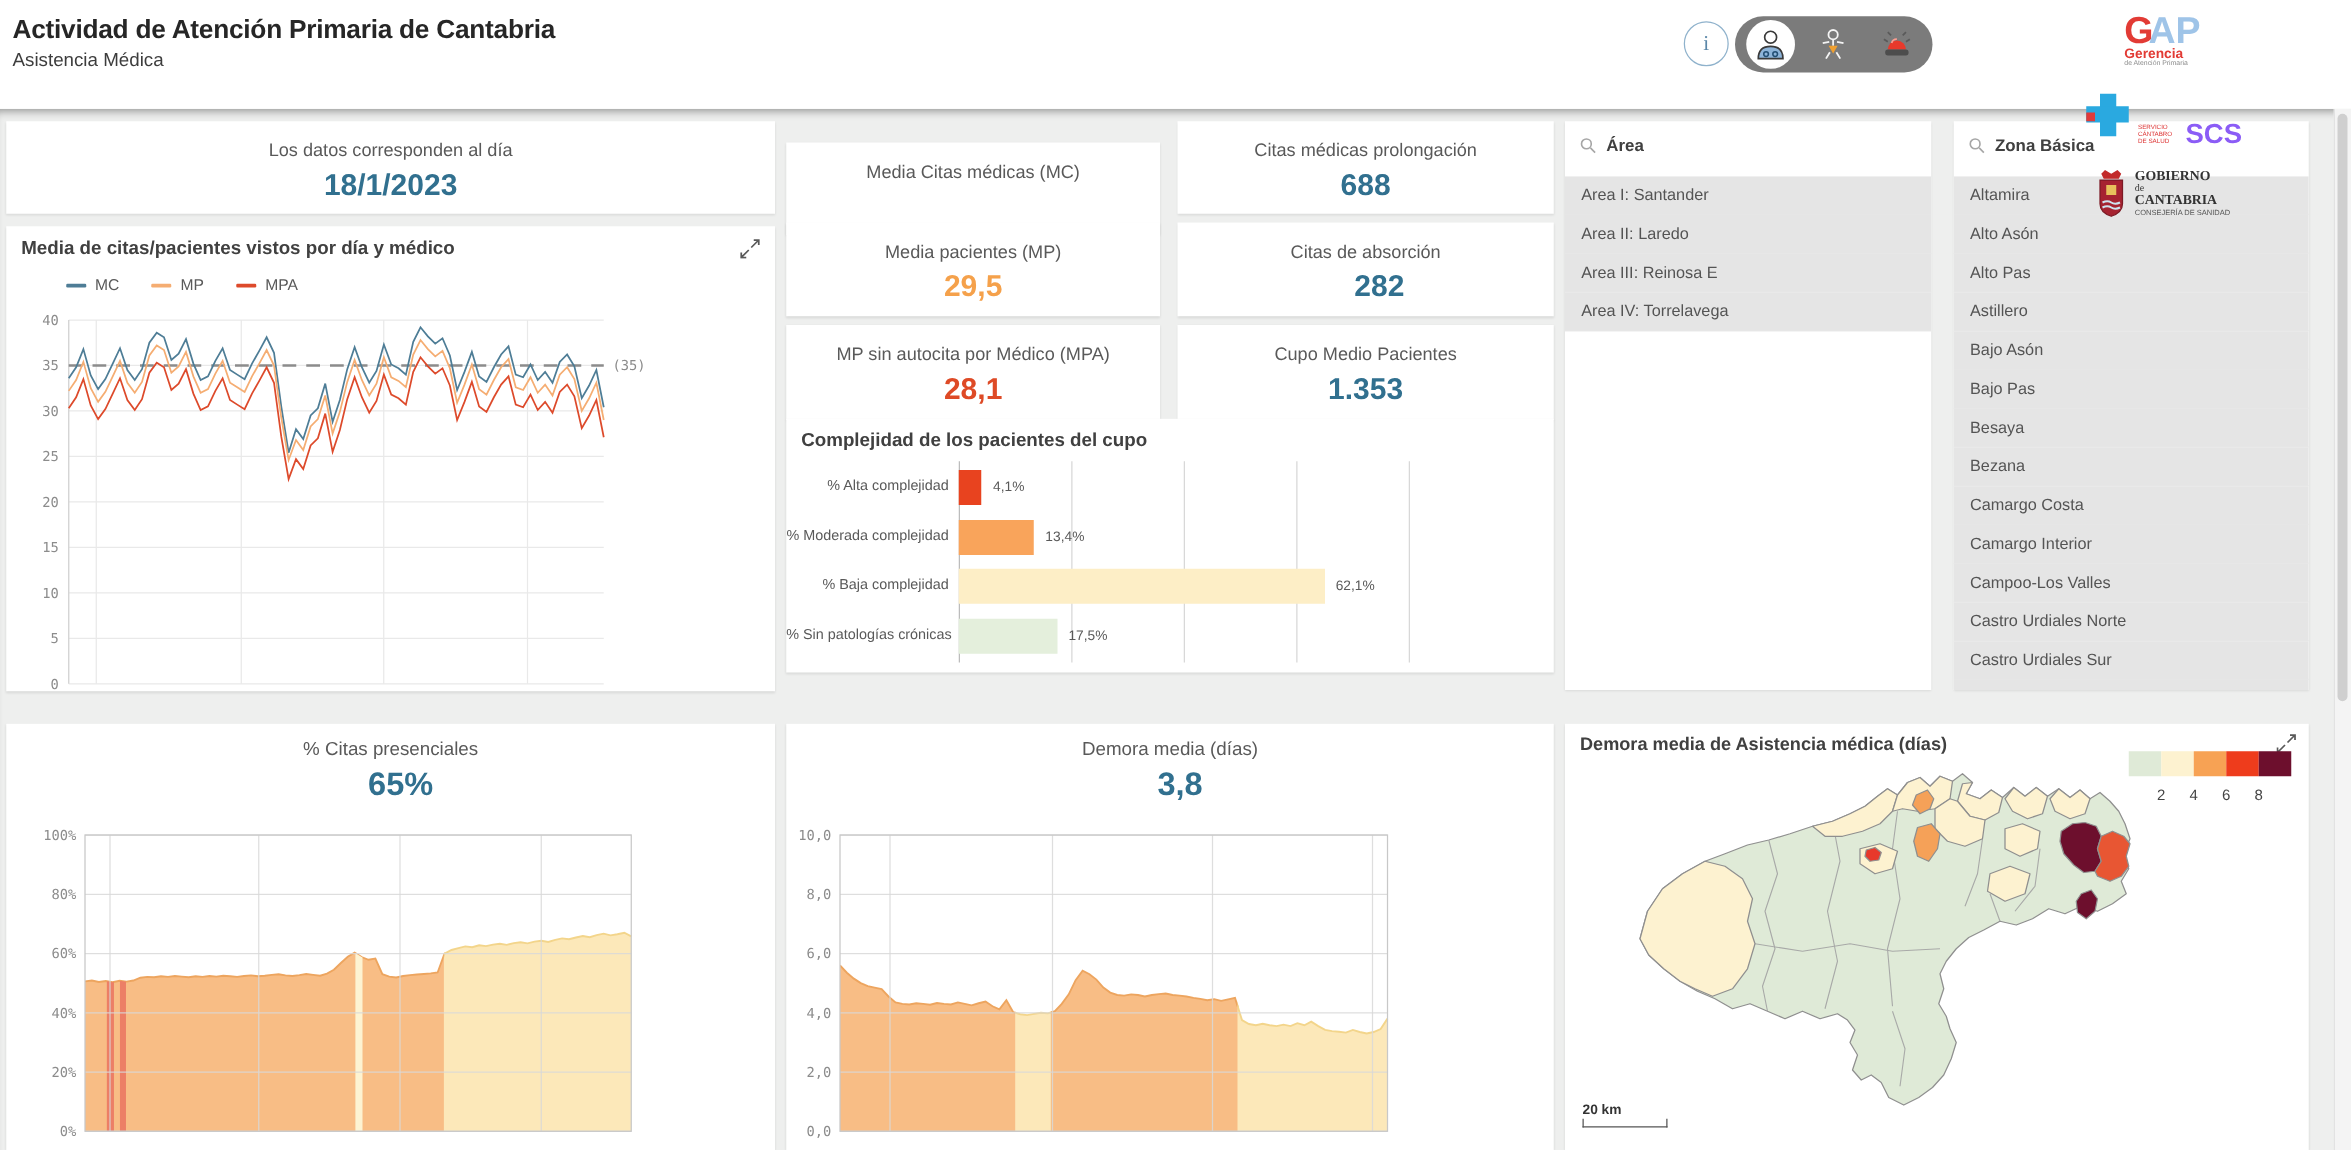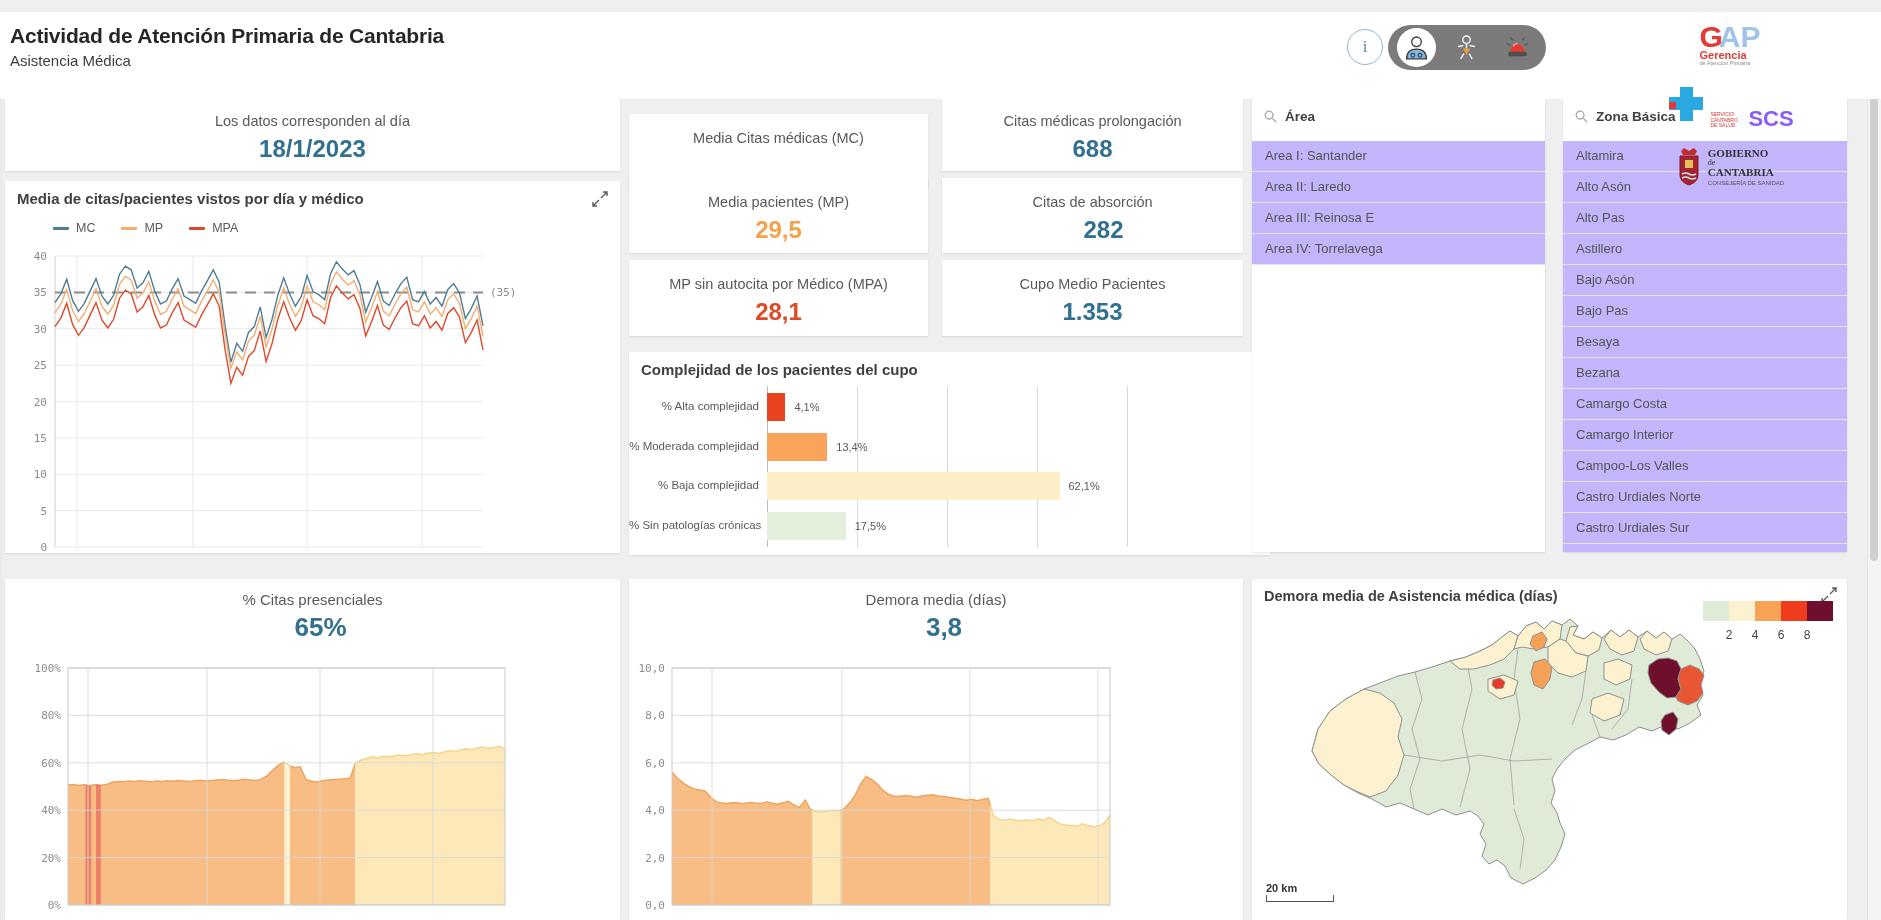--- a/index.html
+++ b/index.html
@@ -1,18 +1,18 @@
 <!DOCTYPE html>
 <html><head>
 <meta charset="utf-8">
 <style>
   html,body{margin:0;padding:0;background:#ededed;font-family:"Liberation Sans",sans-serif;}
   #stage{position:relative;width:1881px;height:920px;overflow:hidden;background:#eeefee;}
   
-  #hdr{position:absolute;left:0;top:0;width:1881px;height:87px;background:#ffffff;z-index:5;margin-top:12px;}
+  #hdr{position:absolute;left:0;top:0;width:1881px;height:87px;background:#ffffff;z-index:5;}
   #hdr .titleblock{position:absolute;left:10px;top:12px;}
   #hdr .t1{font-size:21px;font-weight:bold;color:#262626;letter-spacing:-0.2px;}
   #hdr .t2{font-size:15px;color:#3d3d3d;margin-top:4px;}
   .infobtn{position:absolute;left:1347px;top:17px;width:34px;height:34px;border-radius:50%;border:1px solid #8fb2cc;
     color:#5b87a8;font-size:17px;text-align:center;line-height:33px;font-family:"Liberation Serif",serif;background:#fff;cursor:pointer;}
   .pill{position:absolute;left:1388px;top:13px;width:158px;height:45px;background:#7b7b7b;border-radius:23px;display:flex;align-items:center;justify-content:space-around;padding:0 3px;box-sizing:border-box;}
   .tog{width:39px;height:39px;border-radius:50%;display:flex;align-items:center;justify-content:center;cursor:pointer;}
   .tog.active{background:#ffffff;}
   .logos{position:absolute;left:1590px;top:10px;width:280px;height:64px;display:flex;align-items:center;gap:18px;flex-direction:column;}
   .gap-logo{line-height:1;}
@@ -44,21 +44,21 @@
   
   #barPlot{position:absolute;left:0;top:28px;right:0;bottom:0;}
   .vgrid{position:absolute;top:6px;bottom:8px;width:1px;background:#d8d8d8;}
   .axisline{position:absolute;top:6px;bottom:8px;width:1px;background:#bcbcbc;}
   .hbar{position:absolute;height:28px;}
   .catlab{position:absolute;left:0;width:130px;text-align:right;font-size:11.5px;color:#595959;white-space:nowrap;}
   .vallab{position:absolute;font-size:11px;color:#595959;white-space:nowrap;}
   
   .flt .fhead{position:absolute;left:12px;top:12px;display:flex;align-items:center;gap:8px;font-size:13.5px;font-weight:bold;color:#404040;}
   .flt .items{position:absolute;left:0;right:0;top:44px;bottom:0;overflow:hidden;}
-  .fitem{height:30px;line-height:30px;font-size:13px;color:#545454;padding-left:13px;border-bottom:1px solid #e6e6e6;cursor:pointer;background:#c4b5fd;}
+  .fitem{height:30px;line-height:30px;font-size:13px;color:#545454;padding-left:13px;border-bottom:1px solid #e6e6e6;cursor:pointer;background:#e5e5e5;}
   
   .maplegend{position:absolute;right:14px;top:22px;}
   .maplegend .sw{display:inline-block;width:26px;height:20px;}
   .maplegend .lbls{display:flex;font-size:12px;color:#444;margin-top:3px;}
   .maplegend .lbls span{width:26px;text-align:center;display:inline-block;}
   .scalebar{position:absolute;left:14px;bottom:18px;font-size:11px;font-weight:bold;color:#333;}
   .scalebar .bar{width:66px;height:6px;border-left:1.5px solid #555;border-right:1.5px solid #555;border-bottom:1.5px solid #555;margin-top:1px;}
   
   #sb{position:absolute;right:0;top:87px;width:13px;bottom:0;background:#f4f4f4;border-left:1px solid #e2e2e2;}
   #sbthumb{position:absolute;left:2px;top:4px;width:8px;height:470px;background:#cfcfcf;border-radius:4px;}
@@ -214,21 +214,21 @@
           <text x="42" y="79" text-anchor="end" class="tick">40</text>
           <line x1="50" y1="75" x2="50" y2="366" stroke="#cfcfcf"></line>
           <line x1="50" y1="111.375" x2="478" y2="111.375" stroke="#8c8c8c" stroke-width="2" stroke-dasharray="11 8"></line>
           <text x="485" y="115.375" class="tick" fill="#a8a8a8">(35)</text>
           <polyline points="50.0,121.6 55.9,112.8 61.7,98.3 67.6,119.4 73.5,130.3 79.3,122.3 85.2,109.9 91.0,97.6 96.9,115.0 102.8,123.0 108.6,114.3 114.5,93.2 120.4,85.2 126.2,88.8 132.1,107.0 137.9,101.9 143.8,90.3 149.7,109.9 155.5,123.0 161.4,120.1 167.3,107.7 173.1,97.6 179.0,115.0 184.8,118.7 190.7,122.3 196.6,109.9 202.4,99.7 208.3,88.8 214.2,101.2 220.0,144.1 225.9,181.2 231.8,162.3 237.6,170.3 243.5,151.4 249.3,145.6 255.2,125.9 261.1,156.5 266.9,139.0 272.8,114.3 278.7,96.8 284.5,112.8 290.4,125.2 296.2,115.7 302.1,94.6 308.0,110.6 313.8,113.6 319.7,118.7 325.6,92.5 331.4,80.8 337.3,88.1 343.2,93.9 349.0,89.6 354.9,103.4 360.7,131.0 366.6,116.5 372.5,100.5 378.3,120.1 384.2,124.5 390.1,112.8 395.9,102.6 401.8,96.1 407.6,118.7 413.5,120.8 419.4,110.6 425.2,123.0 431.1,116.5 437.0,125.2 442.8,108.5 448.7,102.6 454.5,112.1 460.4,137.6 466.3,127.4 472.1,115.0 478.0,144.8" fill="none" stroke="#4e7d96" stroke-width="1.4"></polyline>
           <polyline points="50.0,131.7 55.9,123.0 61.7,108.5 67.6,129.6 73.5,140.5 79.3,132.5 85.2,120.1 91.0,107.7 96.9,125.2 102.8,133.2 108.6,124.5 114.5,103.4 120.4,95.4 126.2,99.0 132.1,117.2 137.9,112.1 143.8,100.5 149.7,120.1 155.5,133.2 161.4,130.3 167.3,117.9 173.1,107.7 179.0,125.2 184.8,128.8 190.7,132.5 196.6,120.1 202.4,109.9 208.3,99.0 214.2,111.4 220.0,152.8 225.9,187.0 231.8,171.0 237.6,179.0 243.5,160.1 249.3,154.3 255.2,135.4 261.1,165.9 266.9,148.5 272.8,124.5 278.7,107.0 284.5,123.0 290.4,135.4 296.2,125.9 302.1,104.8 308.0,120.8 313.8,123.7 319.7,128.8 325.6,102.6 331.4,91.0 337.3,98.3 343.2,104.1 349.0,99.7 354.9,113.6 360.7,141.2 366.6,126.7 372.5,110.6 378.3,130.3 384.2,134.7 390.1,123.0 395.9,112.8 401.8,106.3 407.6,128.8 413.5,131.0 419.4,120.8 425.2,133.2 431.1,126.7 437.0,135.4 442.8,118.7 448.7,112.8 454.5,122.3 460.4,147.8 466.3,137.6 472.1,125.2 478.0,155.0" fill="none" stroke="#f5ad72" stroke-width="1.4"></polyline>
           <polyline points="50.0,145.6 55.9,136.8 61.7,122.3 67.6,143.4 73.5,154.3 79.3,146.3 85.2,133.9 91.0,121.6 96.9,139.0 102.8,147.0 108.6,138.3 114.5,117.2 120.4,109.2 126.2,112.8 132.1,131.0 137.9,125.9 143.8,114.3 149.7,133.9 155.5,147.0 161.4,144.1 167.3,131.7 173.1,121.6 179.0,139.0 184.8,142.7 190.7,146.3 196.6,133.9 202.4,123.7 208.3,112.8 214.2,125.2 220.0,168.1 225.9,202.3 231.8,186.3 237.6,194.3 243.5,175.4 249.3,169.6 255.2,149.9 261.1,180.5 266.9,163.0 272.8,138.3 278.7,120.8 284.5,136.8 290.4,149.2 296.2,139.7 302.1,118.7 308.0,134.7 313.8,137.6 319.7,142.7 325.6,116.5 331.4,104.8 337.3,112.1 343.2,117.9 349.0,113.6 354.9,127.4 360.7,155.0 366.6,140.5 372.5,124.5 378.3,144.1 384.2,148.5 390.1,136.8 395.9,126.7 401.8,120.1 407.6,142.7 413.5,144.8 419.4,134.7 425.2,147.0 431.1,140.5 437.0,149.2 442.8,132.5 448.7,126.7 454.5,136.1 460.4,161.6 466.3,151.4 472.1,139.0 478.0,168.8" fill="none" stroke="#dd4a2b" stroke-width="1.4"></polyline>
         </svg>
     </div>
 
-    <div class="panel" style="left:629px;top:265px;width:614px;height:203px;padding-left:27px;">
+    <div class="panel" style="left:629px;top:248px;width:614px;height:203px;">
       <div class="ptitle">Complejidad de los pacientes del cupo</div>
       <div id="barPlot">
           <div class="axisline" style="left: 138px;"></div>
           <div class="vgrid" style="left: 228px;"></div>
           <div class="vgrid" style="left: 318px;"></div>
           <div class="vgrid" style="left: 408px;"></div>
           <div class="vgrid" style="left: 498px;"></div>
           <div class="hbar" style="top: 13px; left: 138px; width: 18.45px; background: rgb(232, 67, 31);"></div>
           <div class="catlab" style="top: 20px;">% Alta complejidad</div>
           <div class="vallab" style="top: 21px; left: 165.45px;">4,1%</div>

